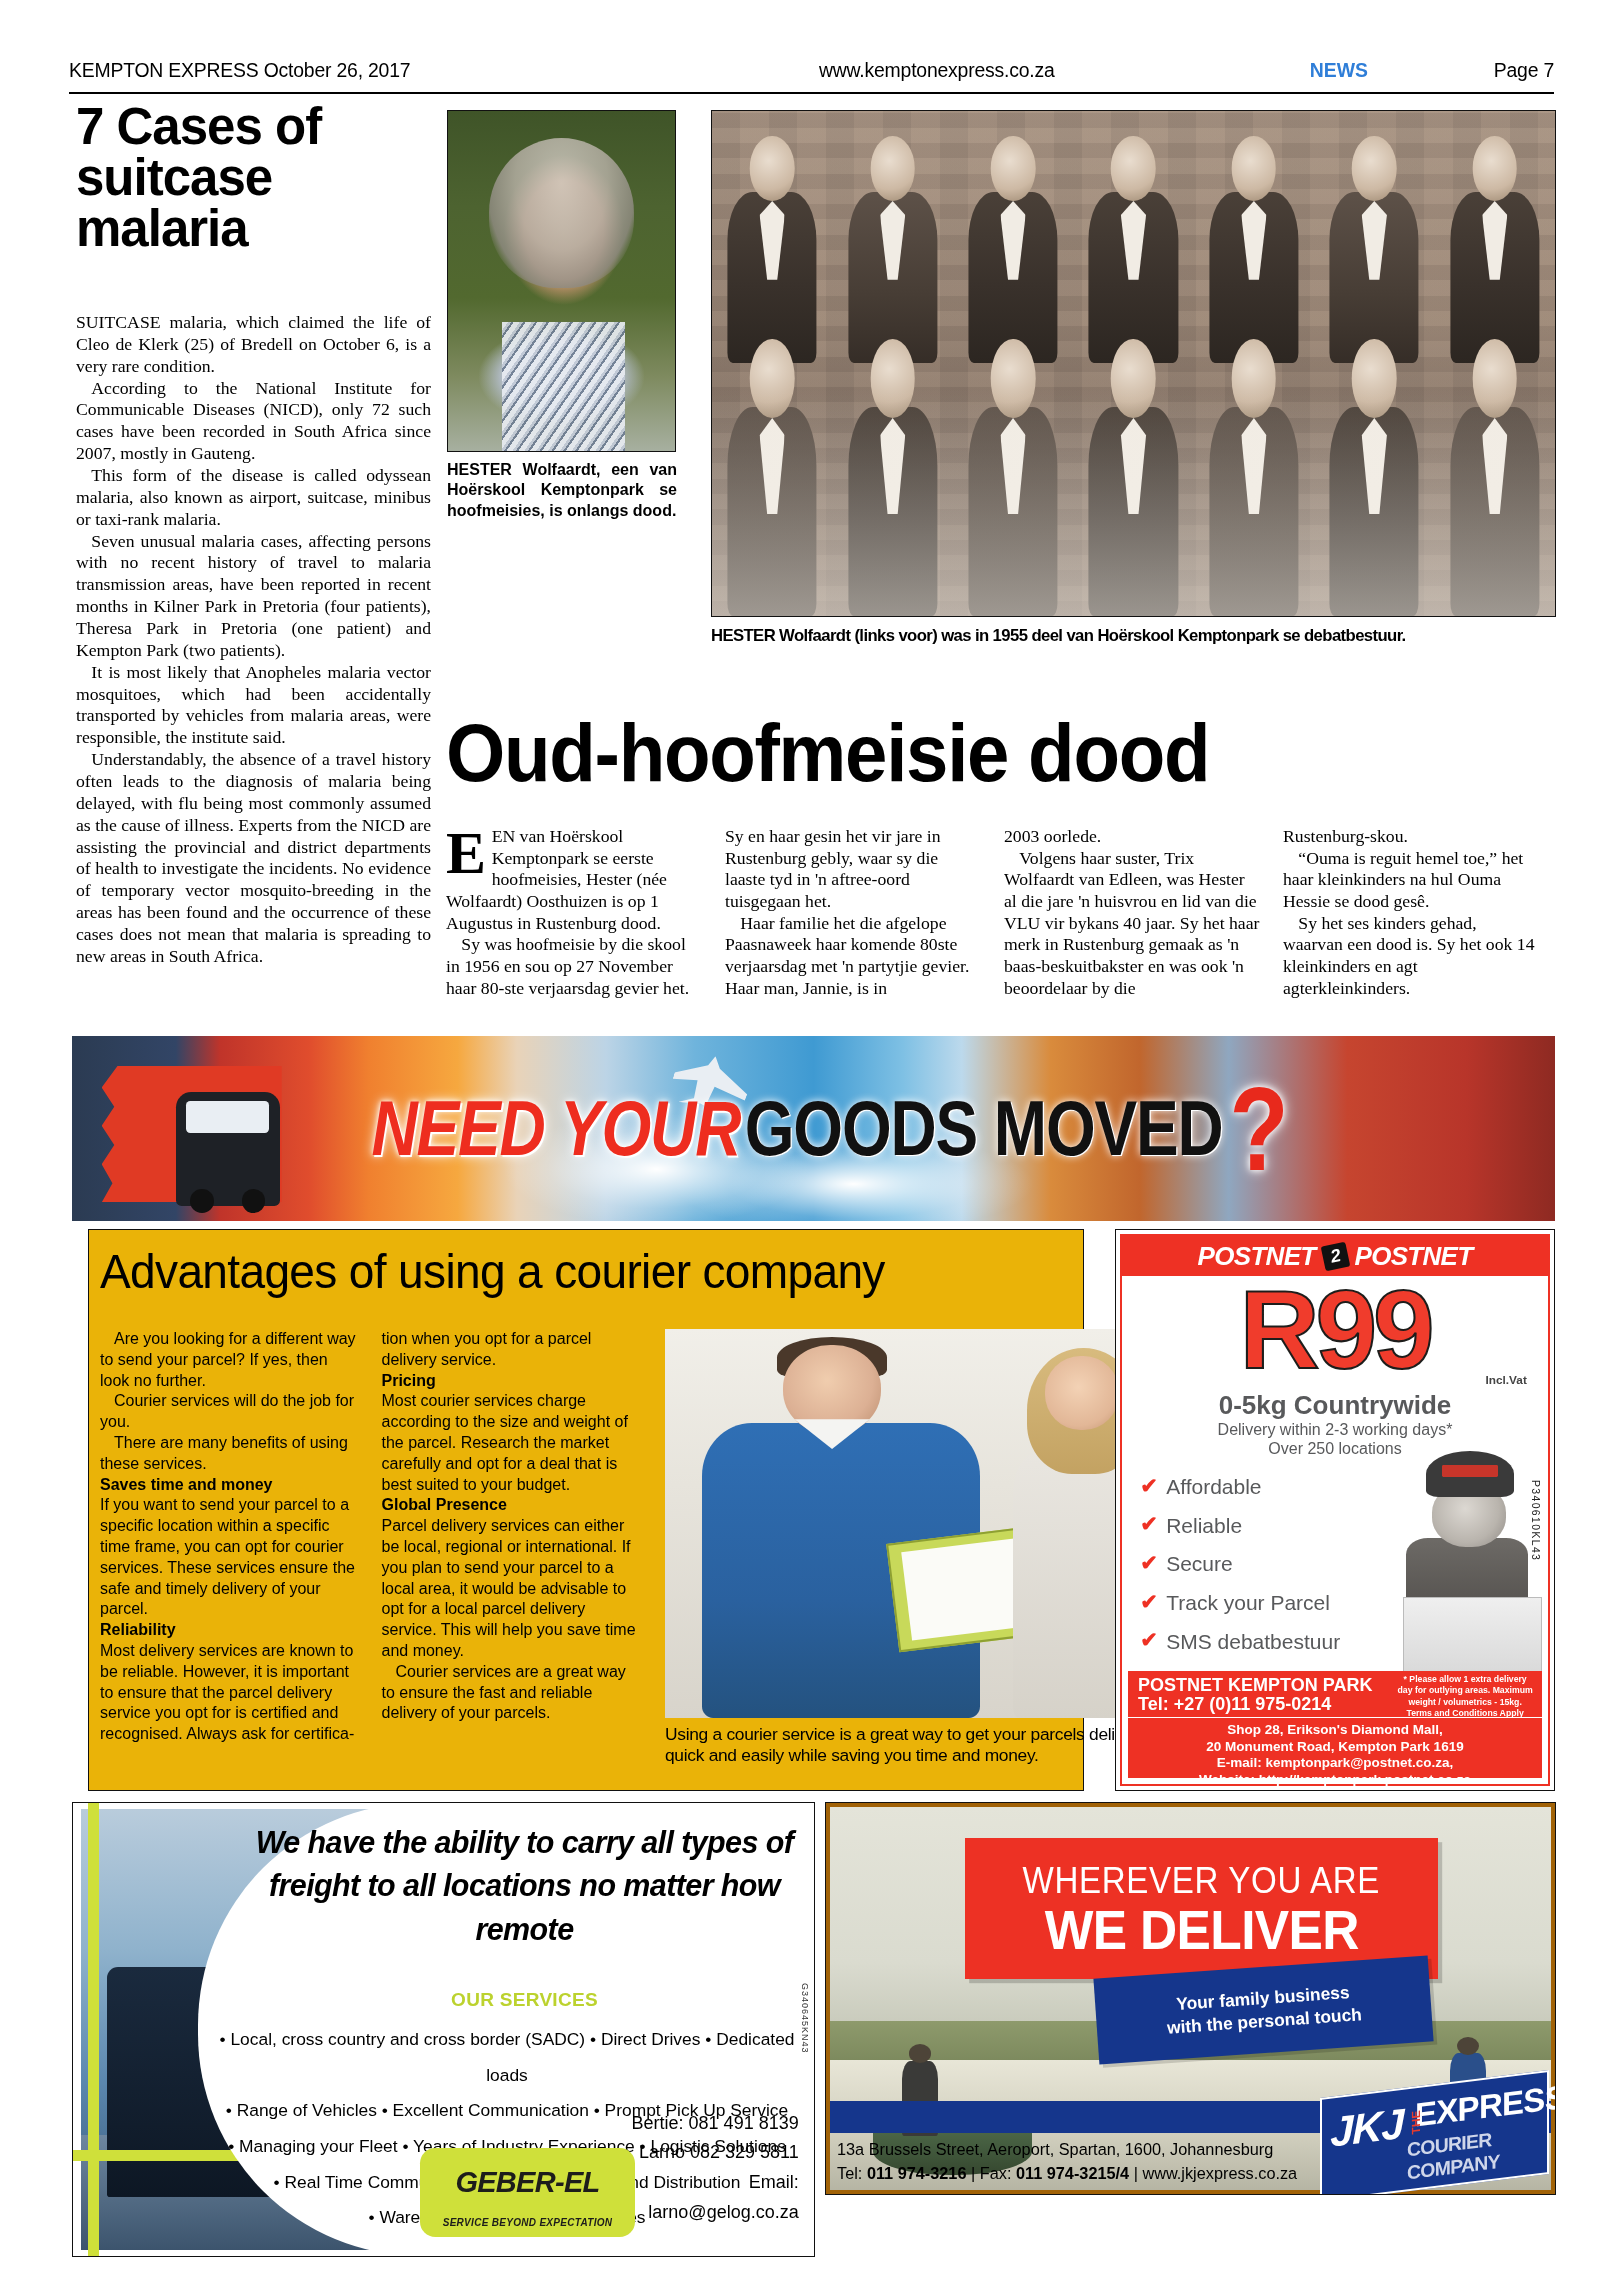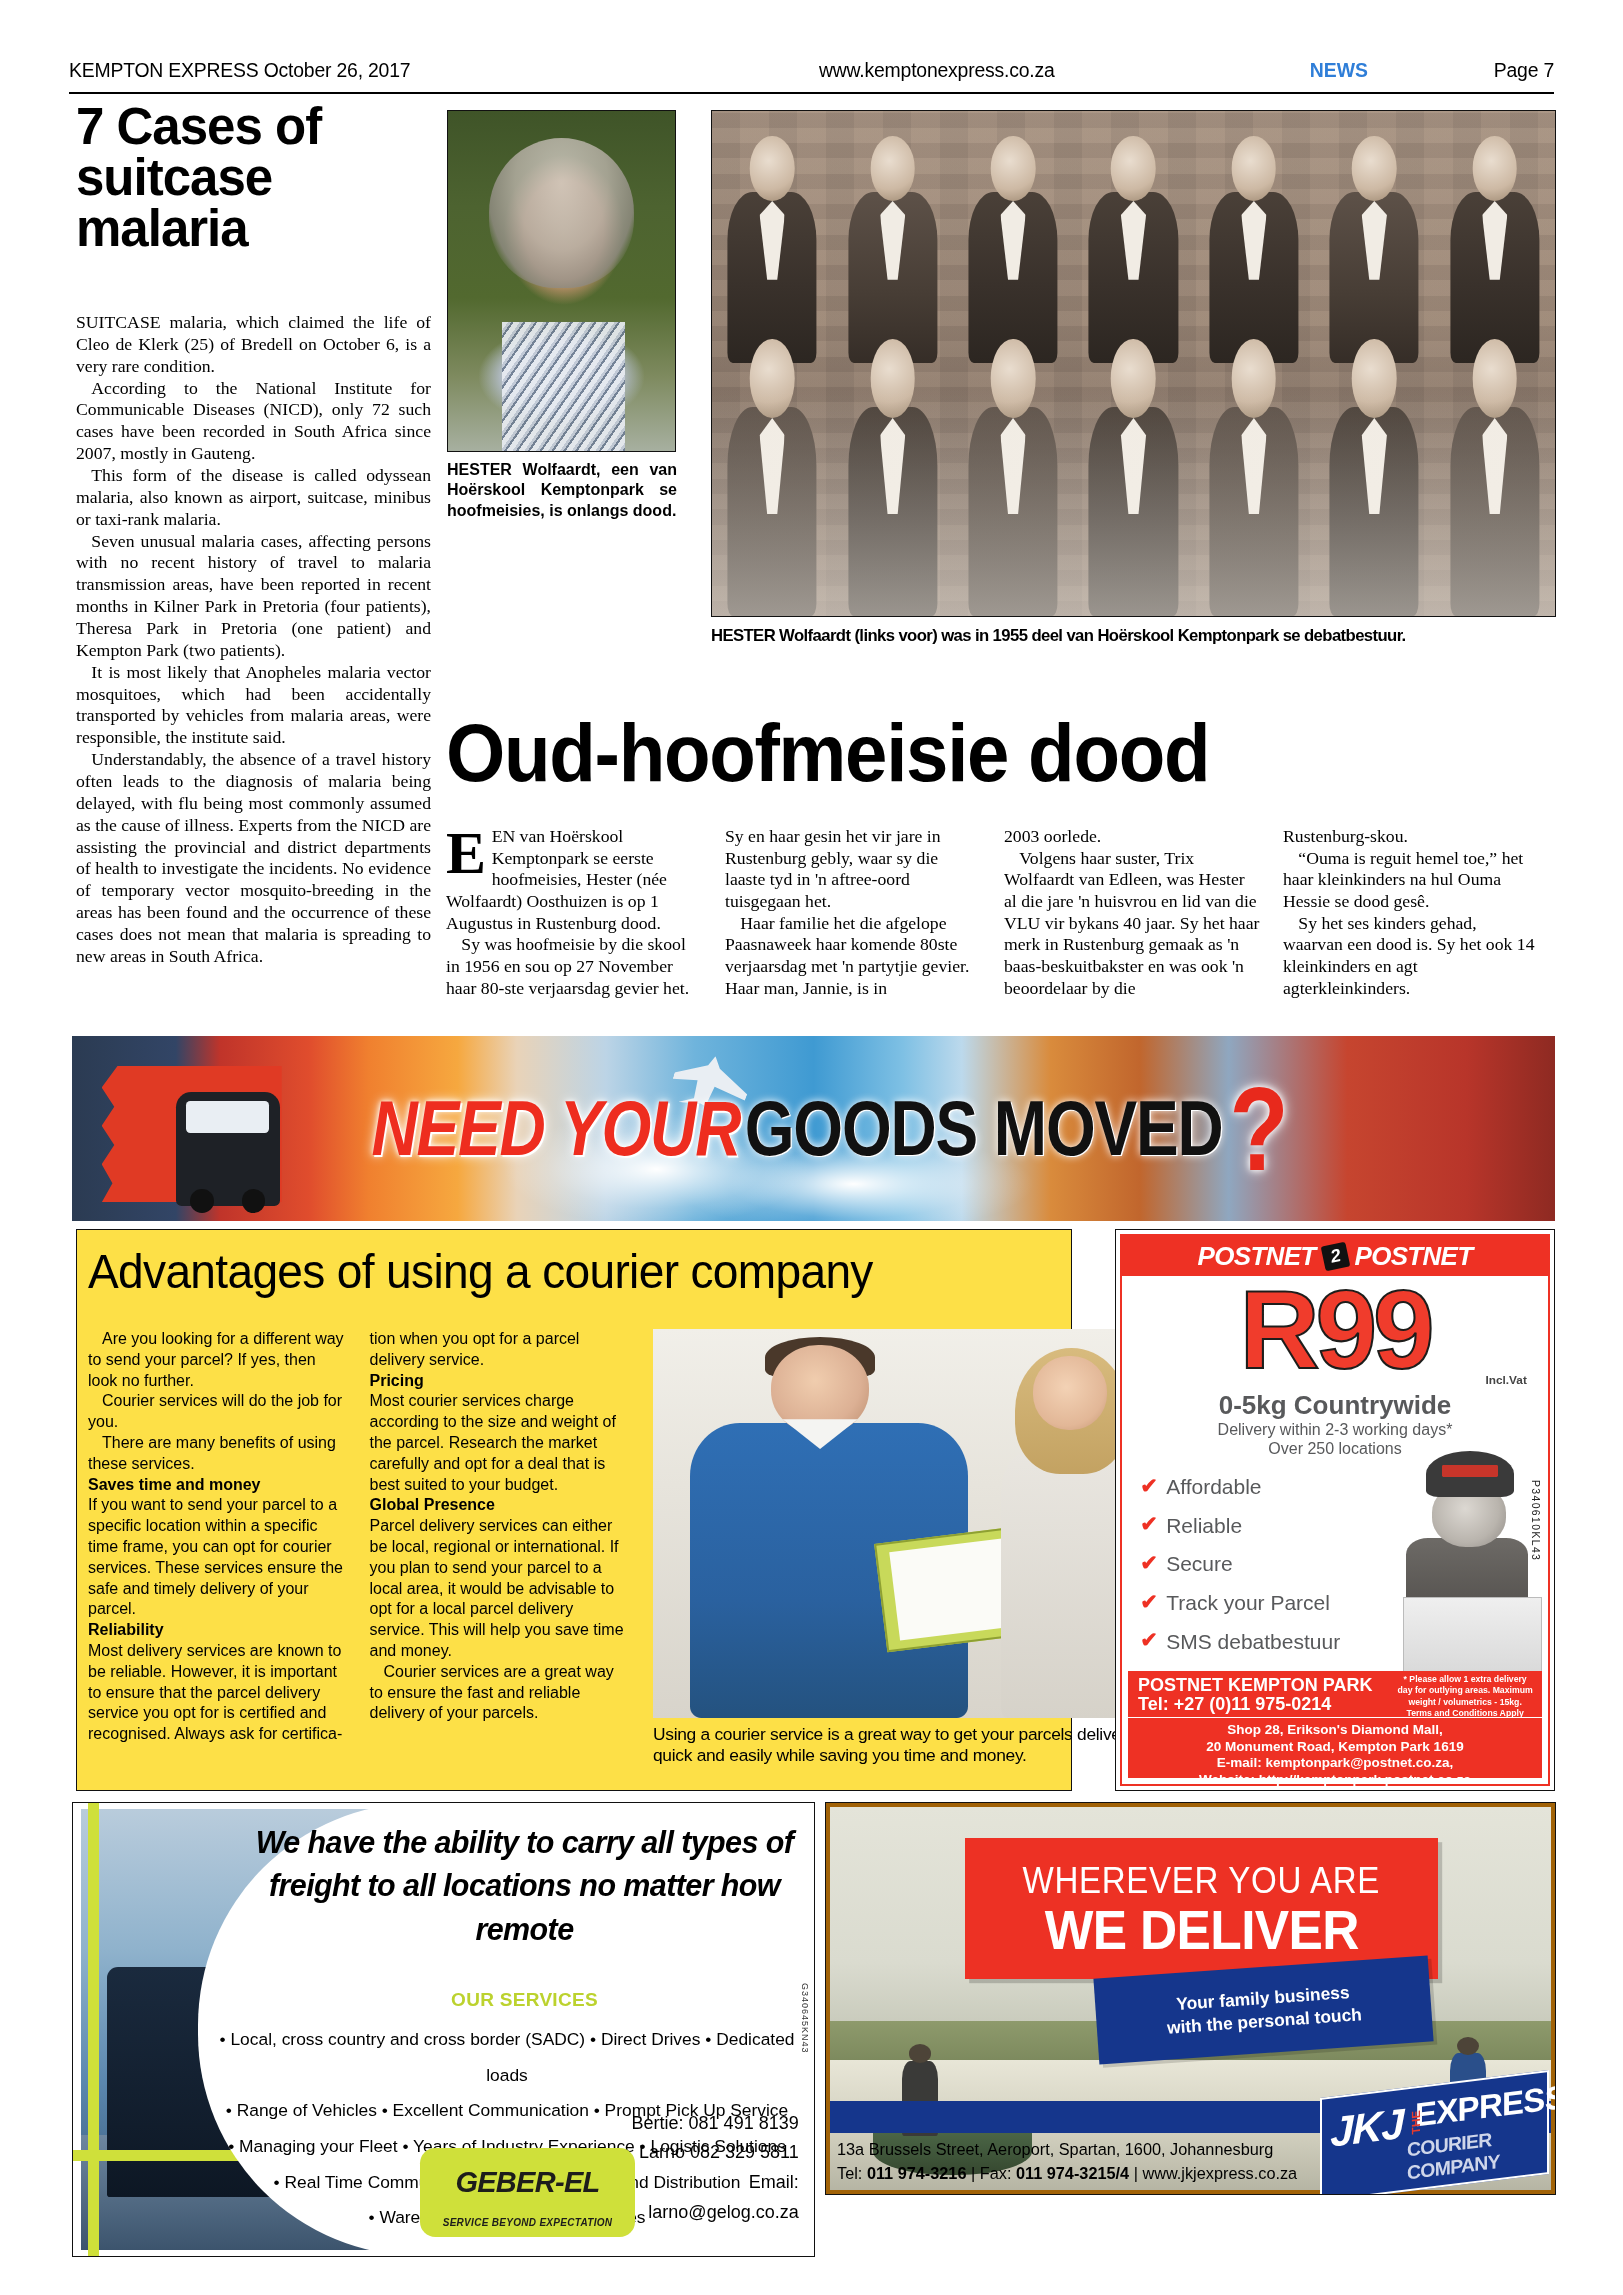--- a/index.html
+++ b/index.html
@@ -178,22 +178,22 @@
     font-family: "Liberation Sans Narrow", "Liberation Sans", sans-serif;
     font-weight:bold; font-size:78px; letter-spacing:-1.4px;
     transform: scaleX(0.82) translateX(19.4px); transform-origin:center;
   }
   .bt-red { color:#ee2d1f; text-shadow: 0 0 12.5px #fff, 0 0 5.6px #fff, 2.1px 2.1px 0 #fff; font-style: italic;}
   .bt-blk { color:#111; text-shadow: 0 0 9.7px #fff, 1.4px 1.4px 0 #fff; }
   .bt-q { color:#e8291c; font-size:118px; text-shadow: 0 0 14px #fff, 0 0 7px #fff; margin-left:2.8px; }
 
   
   .adv-box {
-    position: absolute; left: 76px; top: 1229px; width: 996px; height: 562px;
-    border: 1.4px solid #111; background:#fde047;
+    position: absolute; left: 88px; top: 1229px; width: 996px; height: 562px;
+    border: 1.4px solid #111; background:#eab308;
   }
   .adv-title {
     position: absolute; left: 11px; top: 12.5px; width: 1069px;
     font-family: "Liberation Sans Narrow", "Liberation Sans", sans-serif;
     font-size: 49px; letter-spacing:-0.7px; transform: scaleX(0.94); transform-origin:left center;
   }
   .adv-cols {
     position: absolute; left: 11px; top: 99px; width: 541px; height: 444px;
     display:flex; gap: 22px;
     font-family: "Liberation Sans", sans-serif;

